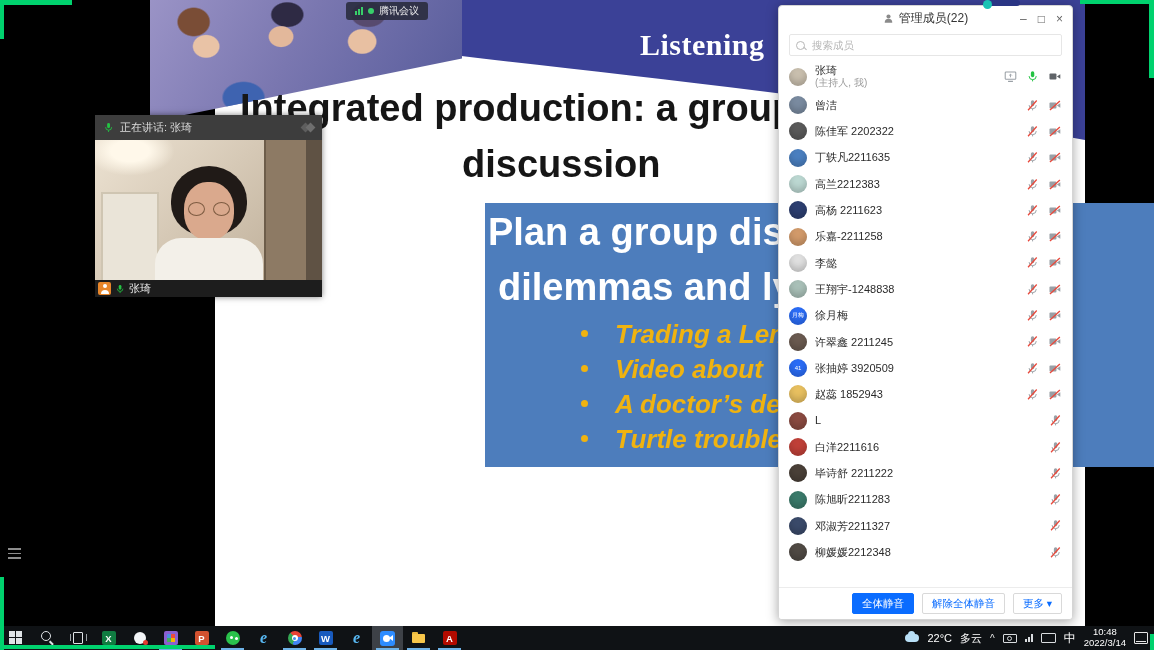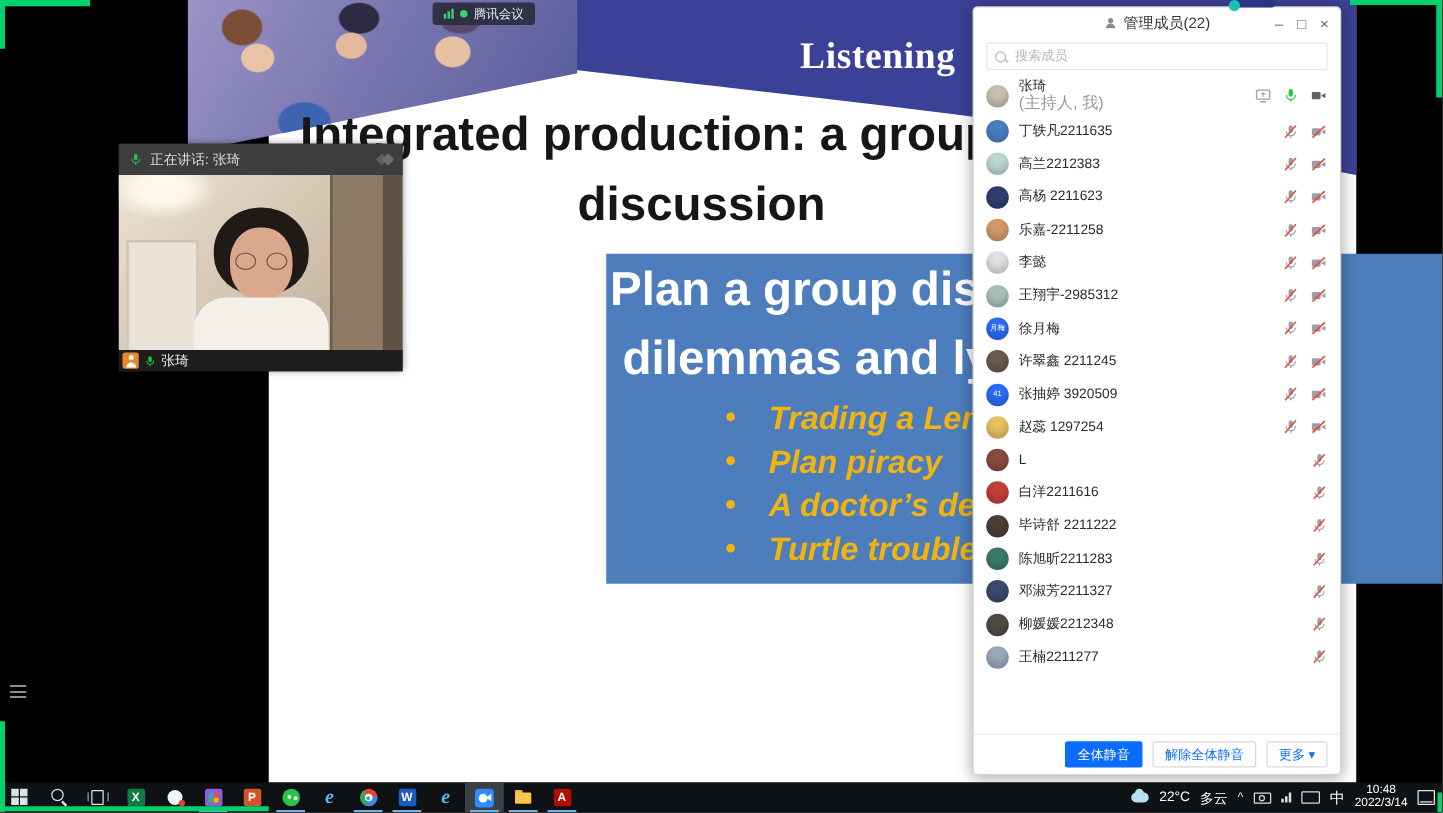--- a/index.html
+++ b/index.html
@@ -78,21 +78,21 @@
   .mp-search{margin:3px 10px 5px;height:20px;border:1px solid #e6e6e6;border-radius:2px;display:flex;align-items:center;gap:5px;padding:0 6px;}
   .mag{width:7px;height:7px;border:1.4px solid #b8b8b8;border-radius:50%;position:relative;flex:none;}
   .mag::after{content:"";position:absolute;width:4px;height:1.4px;background:#b8b8b8;transform:rotate(45deg);right:-3px;bottom:-1px;}
   .mp-search input{border:none;outline:none;font-size:10.5px;color:#666;width:100%;background:transparent;}
   .mp-search input::placeholder{color:#b5b5b5;}
   .m-row{height:26.3px;display:flex;align-items:center;padding:0 10px;}
   .m-row.tall{height:31px;}
   .avatar{width:18px;height:18px;border-radius:50%;flex:none;margin-right:8px;display:flex;align-items:center;justify-content:center;
     font-size:6px;color:#fff;background:#ccc;box-shadow:inset 0 -4px 6px rgba(0,0,0,.18);}
   .m-name{font-size:11px;color:#2b2b2b;line-height:1.15;white-space:nowrap;}
-  .m-sub{font-size:13px;color:#9a9a9a;line-height:1.15;}
+  .m-sub{font-size:10px;color:#9a9a9a;line-height:1.15;}
   .icons{margin-left:auto;display:flex;align-items:center;}
   .icons svg{margin-left:9px;flex:none;}
   .mp-footer{position:absolute;left:0;right:0;bottom:0;height:31px;border-top:1px solid #ececec;background:#fff;
     display:flex;align-items:center;justify-content:flex-end;gap:8px;padding-right:10px;}
   .btn{height:19px;padding:0 9px;font-size:10.5px;border-radius:2px;display:flex;align-items:center;cursor:pointer;font-family:Liberation Serif, serif;}
   .btn-primary{background:#0a6cff;color:#fff;border:1px solid #0a6cff;}
   .btn-plain{background:#fff;color:#0a6cff;border:1px solid #d9d9d9;}
 
   
   .knob-line{position:absolute;left:988px;top:0;width:32px;height:6px;background:#2a3584;border-radius:3px;z-index:51;}
@@ -172,21 +172,21 @@
     <div class="bluebox">
       <div class="box-l1">Plan a group discussion about</div>
       <div class="box-l2">dilemmas and lying:</div>
       <div class="bullets">
           <div class="bullet">
     <span class="dot"></span>
     <span class="b-txt">Trading a Lemon</span>
   </div>
           <div class="bullet">
     <span class="dot"></span>
-    <span class="b-txt">Plan piracy</span>
+    <span class="b-txt">Video about</span>
   </div>
           <div class="bullet">
     <span class="dot"></span>
     <span class="b-txt">A doctor’s debate</span>
   </div>
           <div class="bullet">
     <span class="dot"></span>
     <span class="b-txt">Turtle trouble</span>
   </div>
         </div>
@@ -283,20 +283,60 @@
    <path d="M3.8 7.5a4.4 4.4 0 0 0 8.8 0" fill="none" stroke="#23c343" stroke-width="1.2"></path>
    <line x1="8.1" y1="11.9" x2="8.1" y2="14" stroke="#23c343" stroke-width="1.2"></line>
    </svg>
             <svg viewBox="0 0 16 16" width="14" height="13">
    <rect x="1.2" y="4.4" width="8.6" height="7.2" rx="1.2" fill="#5f6368"></rect>
    <path d="M10.3 8l4.2-2.7v5.4z" fill="#5f6368"></path>
    </svg>
           </div>
   </div>
         <div class="m-row">
+    <div class="avatar" style="background: rgb(122, 139, 160);"></div>
+    <div class="m-meta">
+      <div class="m-name">曾洁</div>
+
+    </div>
+    <div class="icons">
+            <svg viewBox="0 0 16 16" width="13" height="13">
+   <rect x="6" y="1.5" width="4.2" height="7.5" rx="2.1" fill="#9aa0a6"></rect>
+   <path d="M3.8 7.5a4.4 4.4 0 0 0 8.8 0" fill="none" stroke="#9aa0a6" stroke-width="1.2"></path>
+   <line x1="8.1" y1="11.9" x2="8.1" y2="14" stroke="#9aa0a6" stroke-width="1.2"></line>
+   <line x1="2.5" y1="13.8" x2="13.2" y2="1.8" stroke="#e8493c" stroke-width="1.6"></line>
+            </svg>
+            <svg viewBox="0 0 16 16" width="14" height="13">
+   <rect x="1.2" y="4.4" width="8.6" height="7.2" rx="1.2" fill="#9aa0a6"></rect>
+   <path d="M10.3 8l4.2-2.7v5.4z" fill="#9aa0a6"></path>
+   <line x1="1.8" y1="13.6" x2="14" y2="2.4" stroke="#e8493c" stroke-width="1.6"></line>
+            </svg>
+          </div>
+  </div>
+        <div class="m-row">
+    <div class="avatar" style="background: rgb(90, 90, 90);"></div>
+    <div class="m-meta">
+      <div class="m-name">陈佳军 2202322</div>
+
+    </div>
+    <div class="icons">
+            <svg viewBox="0 0 16 16" width="13" height="13">
+   <rect x="6" y="1.5" width="4.2" height="7.5" rx="2.1" fill="#9aa0a6"></rect>
+   <path d="M3.8 7.5a4.4 4.4 0 0 0 8.8 0" fill="none" stroke="#9aa0a6" stroke-width="1.2"></path>
+   <line x1="8.1" y1="11.9" x2="8.1" y2="14" stroke="#9aa0a6" stroke-width="1.2"></line>
+   <line x1="2.5" y1="13.8" x2="13.2" y2="1.8" stroke="#e8493c" stroke-width="1.6"></line>
+            </svg>
+            <svg viewBox="0 0 16 16" width="14" height="13">
+   <rect x="1.2" y="4.4" width="8.6" height="7.2" rx="1.2" fill="#9aa0a6"></rect>
+   <path d="M10.3 8l4.2-2.7v5.4z" fill="#9aa0a6"></path>
+   <line x1="1.8" y1="13.6" x2="14" y2="2.4" stroke="#e8493c" stroke-width="1.6"></line>
+            </svg>
+          </div>
+  </div>
+        <div class="m-row">
     <div class="avatar" style="background: rgb(74, 127, 192);"></div>
     <div class="m-meta">
       <div class="m-name">丁轶凡2211635</div>
 
     </div>
     <div class="icons">
             <svg viewBox="0 0 16 16" width="13" height="13">
    <rect x="6" y="1.5" width="4.2" height="7.5" rx="2.1" fill="#9aa0a6"></rect>
    <path d="M3.8 7.5a4.4 4.4 0 0 0 8.8 0" fill="none" stroke="#9aa0a6" stroke-width="1.2"></path>
    <line x1="8.1" y1="11.9" x2="8.1" y2="14" stroke="#9aa0a6" stroke-width="1.2"></line>
@@ -385,21 +425,21 @@
             <svg viewBox="0 0 16 16" width="14" height="13">
    <rect x="1.2" y="4.4" width="8.6" height="7.2" rx="1.2" fill="#9aa0a6"></rect>
    <path d="M10.3 8l4.2-2.7v5.4z" fill="#9aa0a6"></path>
    <line x1="1.8" y1="13.6" x2="14" y2="2.4" stroke="#e8493c" stroke-width="1.6"></line>
             </svg>
           </div>
   </div>
         <div class="m-row">
     <div class="avatar" style="background: rgb(169, 192, 184);"></div>
     <div class="m-meta">
-      <div class="m-name">王翔宇-2985312</div>
+      <div class="m-name">王翔宇-1248838</div>
 
     </div>
     <div class="icons">
             <svg viewBox="0 0 16 16" width="13" height="13">
    <rect x="6" y="1.5" width="4.2" height="7.5" rx="2.1" fill="#9aa0a6"></rect>
    <path d="M3.8 7.5a4.4 4.4 0 0 0 8.8 0" fill="none" stroke="#9aa0a6" stroke-width="1.2"></path>
    <line x1="8.1" y1="11.9" x2="8.1" y2="14" stroke="#9aa0a6" stroke-width="1.2"></line>
    <line x1="2.5" y1="13.8" x2="13.2" y2="1.8" stroke="#e8493c" stroke-width="1.6"></line>
             </svg>
             <svg viewBox="0 0 16 16" width="14" height="13">
@@ -465,21 +505,21 @@
             <svg viewBox="0 0 16 16" width="14" height="13">
    <rect x="1.2" y="4.4" width="8.6" height="7.2" rx="1.2" fill="#9aa0a6"></rect>
    <path d="M10.3 8l4.2-2.7v5.4z" fill="#9aa0a6"></path>
    <line x1="1.8" y1="13.6" x2="14" y2="2.4" stroke="#e8493c" stroke-width="1.6"></line>
             </svg>
           </div>
   </div>
         <div class="m-row">
     <div class="avatar" style="background: rgb(232, 192, 96);"></div>
     <div class="m-meta">
-      <div class="m-name">赵蕊 1297254</div>
+      <div class="m-name">赵蕊 1852943</div>
 
     </div>
     <div class="icons">
             <svg viewBox="0 0 16 16" width="13" height="13">
    <rect x="6" y="1.5" width="4.2" height="7.5" rx="2.1" fill="#9aa0a6"></rect>
    <path d="M3.8 7.5a4.4 4.4 0 0 0 8.8 0" fill="none" stroke="#9aa0a6" stroke-width="1.2"></path>
    <line x1="8.1" y1="11.9" x2="8.1" y2="14" stroke="#9aa0a6" stroke-width="1.2"></line>
    <line x1="2.5" y1="13.8" x2="13.2" y2="1.8" stroke="#e8493c" stroke-width="1.6"></line>
             </svg>
             <svg viewBox="0 0 16 16" width="14" height="13">
@@ -561,35 +601,20 @@
    <path d="M3.8 7.5a4.4 4.4 0 0 0 8.8 0" fill="none" stroke="#9aa0a6" stroke-width="1.2"></path>
    <line x1="8.1" y1="11.9" x2="8.1" y2="14" stroke="#9aa0a6" stroke-width="1.2"></line>
    <line x1="2.5" y1="13.8" x2="13.2" y2="1.8" stroke="#e8493c" stroke-width="1.6"></line>
             </svg>
           </div>
   </div>
         <div class="m-row">
     <div class="avatar" style="background: rgb(80, 74, 68);"></div>
     <div class="m-meta">
       <div class="m-name">柳媛媛2212348</div>
-
-    </div>
-    <div class="icons">
-            <svg viewBox="0 0 16 16" width="13" height="13">
-   <rect x="6" y="1.5" width="4.2" height="7.5" rx="2.1" fill="#9aa0a6"></rect>
-   <path d="M3.8 7.5a4.4 4.4 0 0 0 8.8 0" fill="none" stroke="#9aa0a6" stroke-width="1.2"></path>
-   <line x1="8.1" y1="11.9" x2="8.1" y2="14" stroke="#9aa0a6" stroke-width="1.2"></line>
-   <line x1="2.5" y1="13.8" x2="13.2" y2="1.8" stroke="#e8493c" stroke-width="1.6"></line>
-            </svg>
-          </div>
-  </div>
-        <div class="m-row">
-    <div class="avatar" style="background: rgb(154, 168, 184);"></div>
-    <div class="m-meta">
-      <div class="m-name">王楠2211277</div>
 
     </div>
     <div class="icons">
             <svg viewBox="0 0 16 16" width="13" height="13">
    <rect x="6" y="1.5" width="4.2" height="7.5" rx="2.1" fill="#9aa0a6"></rect>
    <path d="M3.8 7.5a4.4 4.4 0 0 0 8.8 0" fill="none" stroke="#9aa0a6" stroke-width="1.2"></path>
    <line x1="8.1" y1="11.9" x2="8.1" y2="14" stroke="#9aa0a6" stroke-width="1.2"></line>
    <line x1="2.5" y1="13.8" x2="13.2" y2="1.8" stroke="#e8493c" stroke-width="1.6"></line>
             </svg>
           </div>

